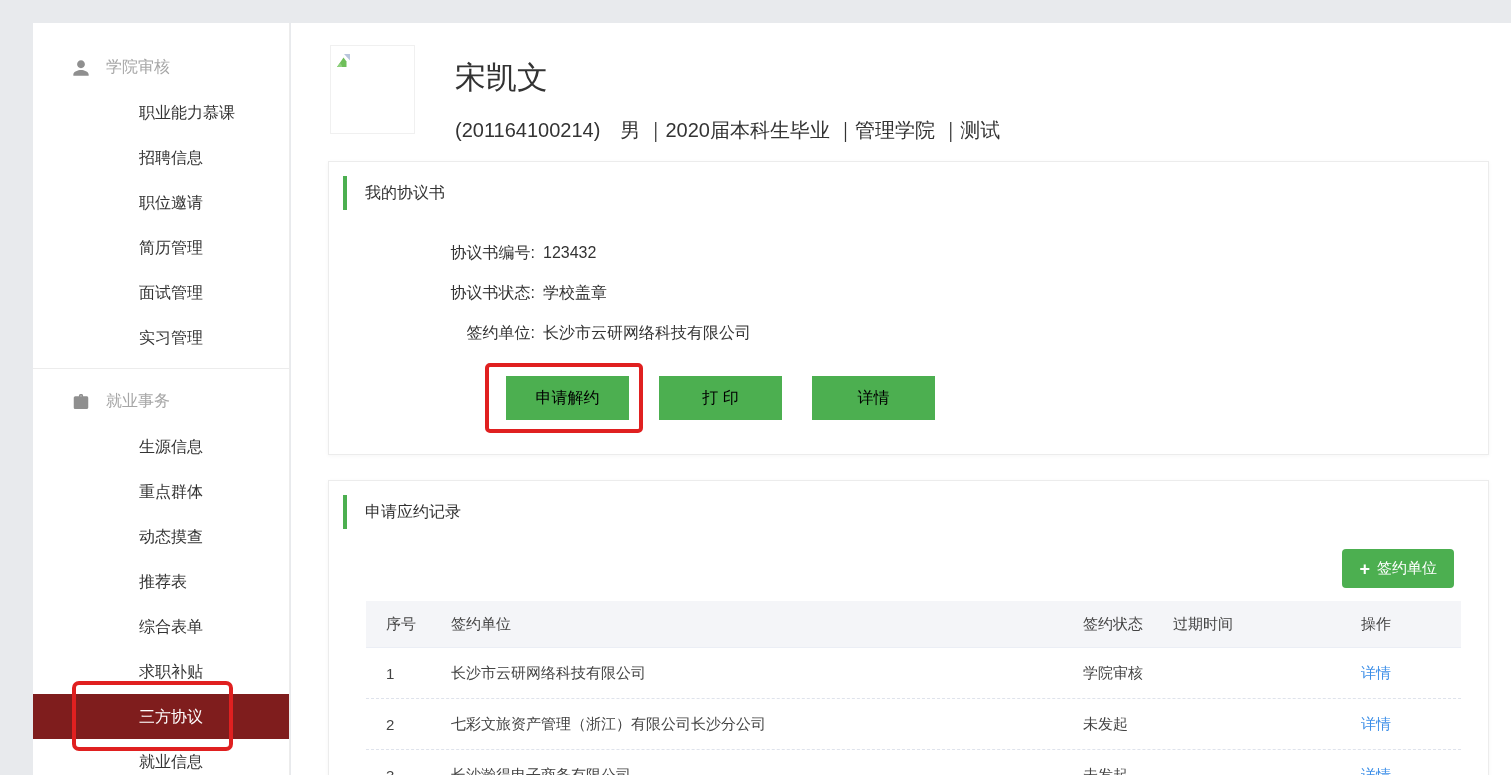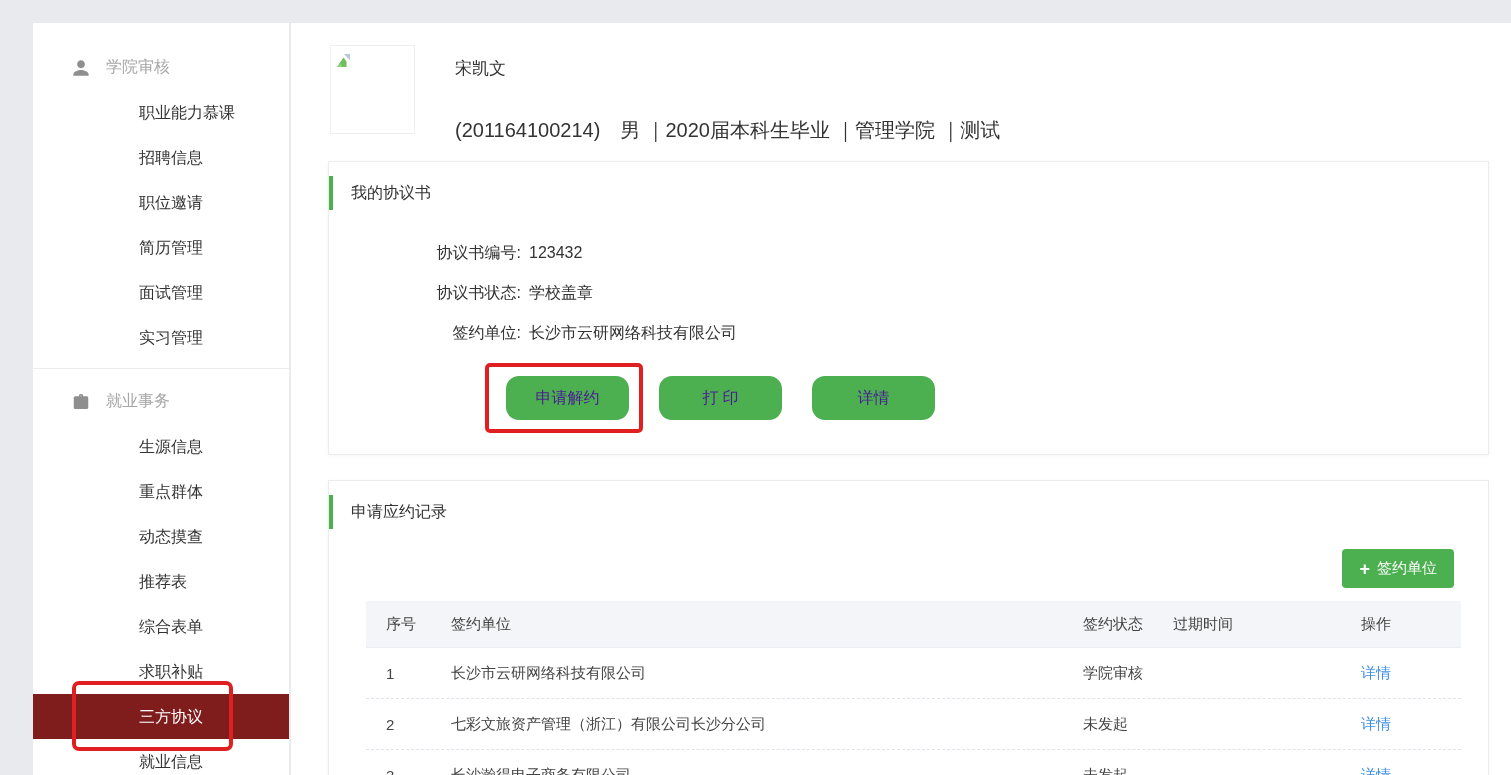--- a/index.html
+++ b/index.html
@@ -19,41 +19,41 @@
                color:#333; cursor:pointer; }
   .side-item.active { background:#7f1d1d; color:#fff; }
   .side-divider { height:1px; background:#ececec; margin:8px 0 10px 0; }
 
   
   .main { position:absolute; left:291px; top:23px; width:1220px; height:752px; background:#fff; }
 
   .avatar { position:absolute; left:39px; top:22px; width:85px; height:89px;
             border:1px solid #f0f0f0; background:#fff; }
   .avatar svg { margin:5px 0 0 4px; }
-  .student-name { position:absolute; left:164px; top:34px; font-size:17px; color:#333; }
+  .student-name { position:absolute; left:164px; top:34px; font-size:31px; color:#333; }
   .student-meta { position:absolute; left:164px; top:94px; font-size:20px; color:#333; }
 
   .card { position:absolute; left:37px; width:1161px; background:#fff;
-          border:1px solid #ececec; box-shadow:0 1px 4px rgba(0,0,0,0.04); }
+          border:1px solid #ececec; box-shadow:0 1px 4px rgba(0,0,0,0.04);padding-left:14px; }
   .card-1 { top:138px; height:294px; }
   .card-2 { top:457px; height:420px; }
 
   .card-title-row { position:relative; padding:21px 0 0 22px; font-size:16px; color:#333; }
   .accent-bar { position:absolute; left:0; top:14px; width:4px; height:34px; background:#4caf50; }
 
   
   .fields { margin-top:29px; }
   .field { display:flex; align-items:center; height:40px; font-size:16px; color:#333; }
   .field-label { width:192px; text-align:right; }
   .field-value { margin-left:8px; }
 
   .btn-row { position:absolute; top:214px; left:177px; display:flex; gap:30px; }
-  .green-btn { width:123px; height:44px; background:#4caf50; color:#4c1d95; font-size:16px;
-               border:none; border-radius:13px; cursor:pointer;
-               font-family:Liberation Serif, serif; }
+  .green-btn { width:123px; height:44px; background:#4caf50; color:#000000; font-size:16px;
+               border:none; border-radius:0; cursor:pointer;
+               font-family:Liberation Sans, sans-serif; }
 
   
   .create-btn { position:absolute; top:68px; right:34px; height:39px; padding:0 17px;
                 background:#4caf50; color:#fff; font-size:15px; border:none; border-radius:4px;
                 cursor:pointer; display:flex; align-items:center; gap:7px;
                 font-family:"Liberation Sans","DejaVu Sans",sans-serif; }
   .create-btn .plus { font-size:18px; font-weight:bold; line-height:1; }
 
   .tbl { position:absolute; left:37px; top:120px; width:1095px; font-size:15px; }
   .tr { display:grid; grid-template-columns:65px 632px 90px 188px 1fr;

